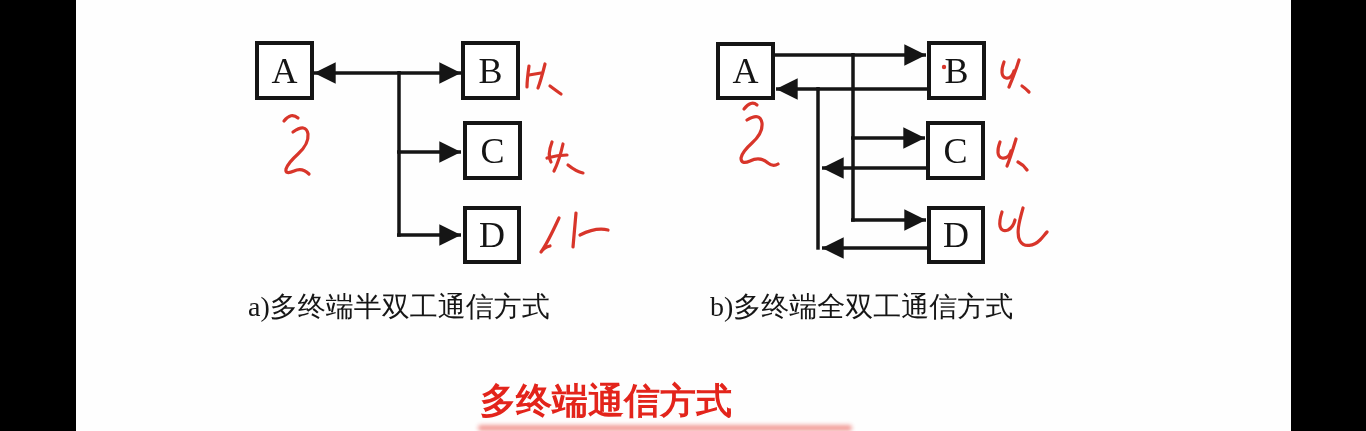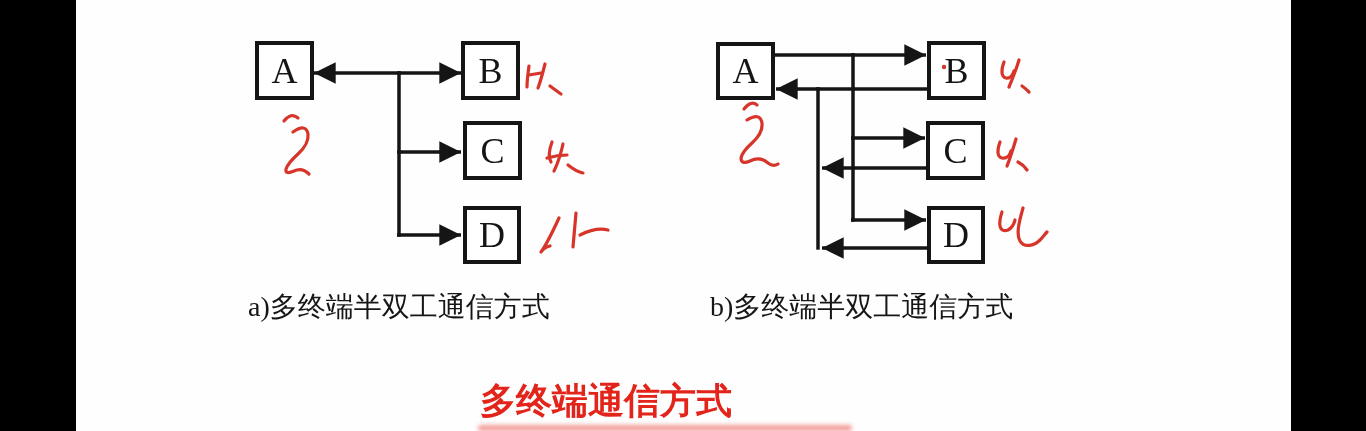--- a/index.html
+++ b/index.html
@@ -135,16 +135,16 @@
 
     <g>
       <path class="red" d="M1002,212 C998,224 999,233 1008,230 C1012,228 1014,224 1015,220"></path>
       <path class="red" d="M1023,208 C1019,222 1016,234 1020,241 C1024,248 1034,246 1040,240 C1043,237 1045,234 1047,232"></path>
     </g>
     <circle class="reddot" cx="944" cy="67" r="2.2"></circle>
   </g>
 </svg>
 
 <div class="caption" id="caption-a">a)多终端半双工通信方式</div>
-<div class="caption" id="caption-b">b)多终端半双工通信方式</div>
+<div class="caption" id="caption-b">b)多终端全双工通信方式</div>
 
 <div class="main-title">多终端通信方式</div>
 <div class="title-ghost"></div>
 
 </body></html>

